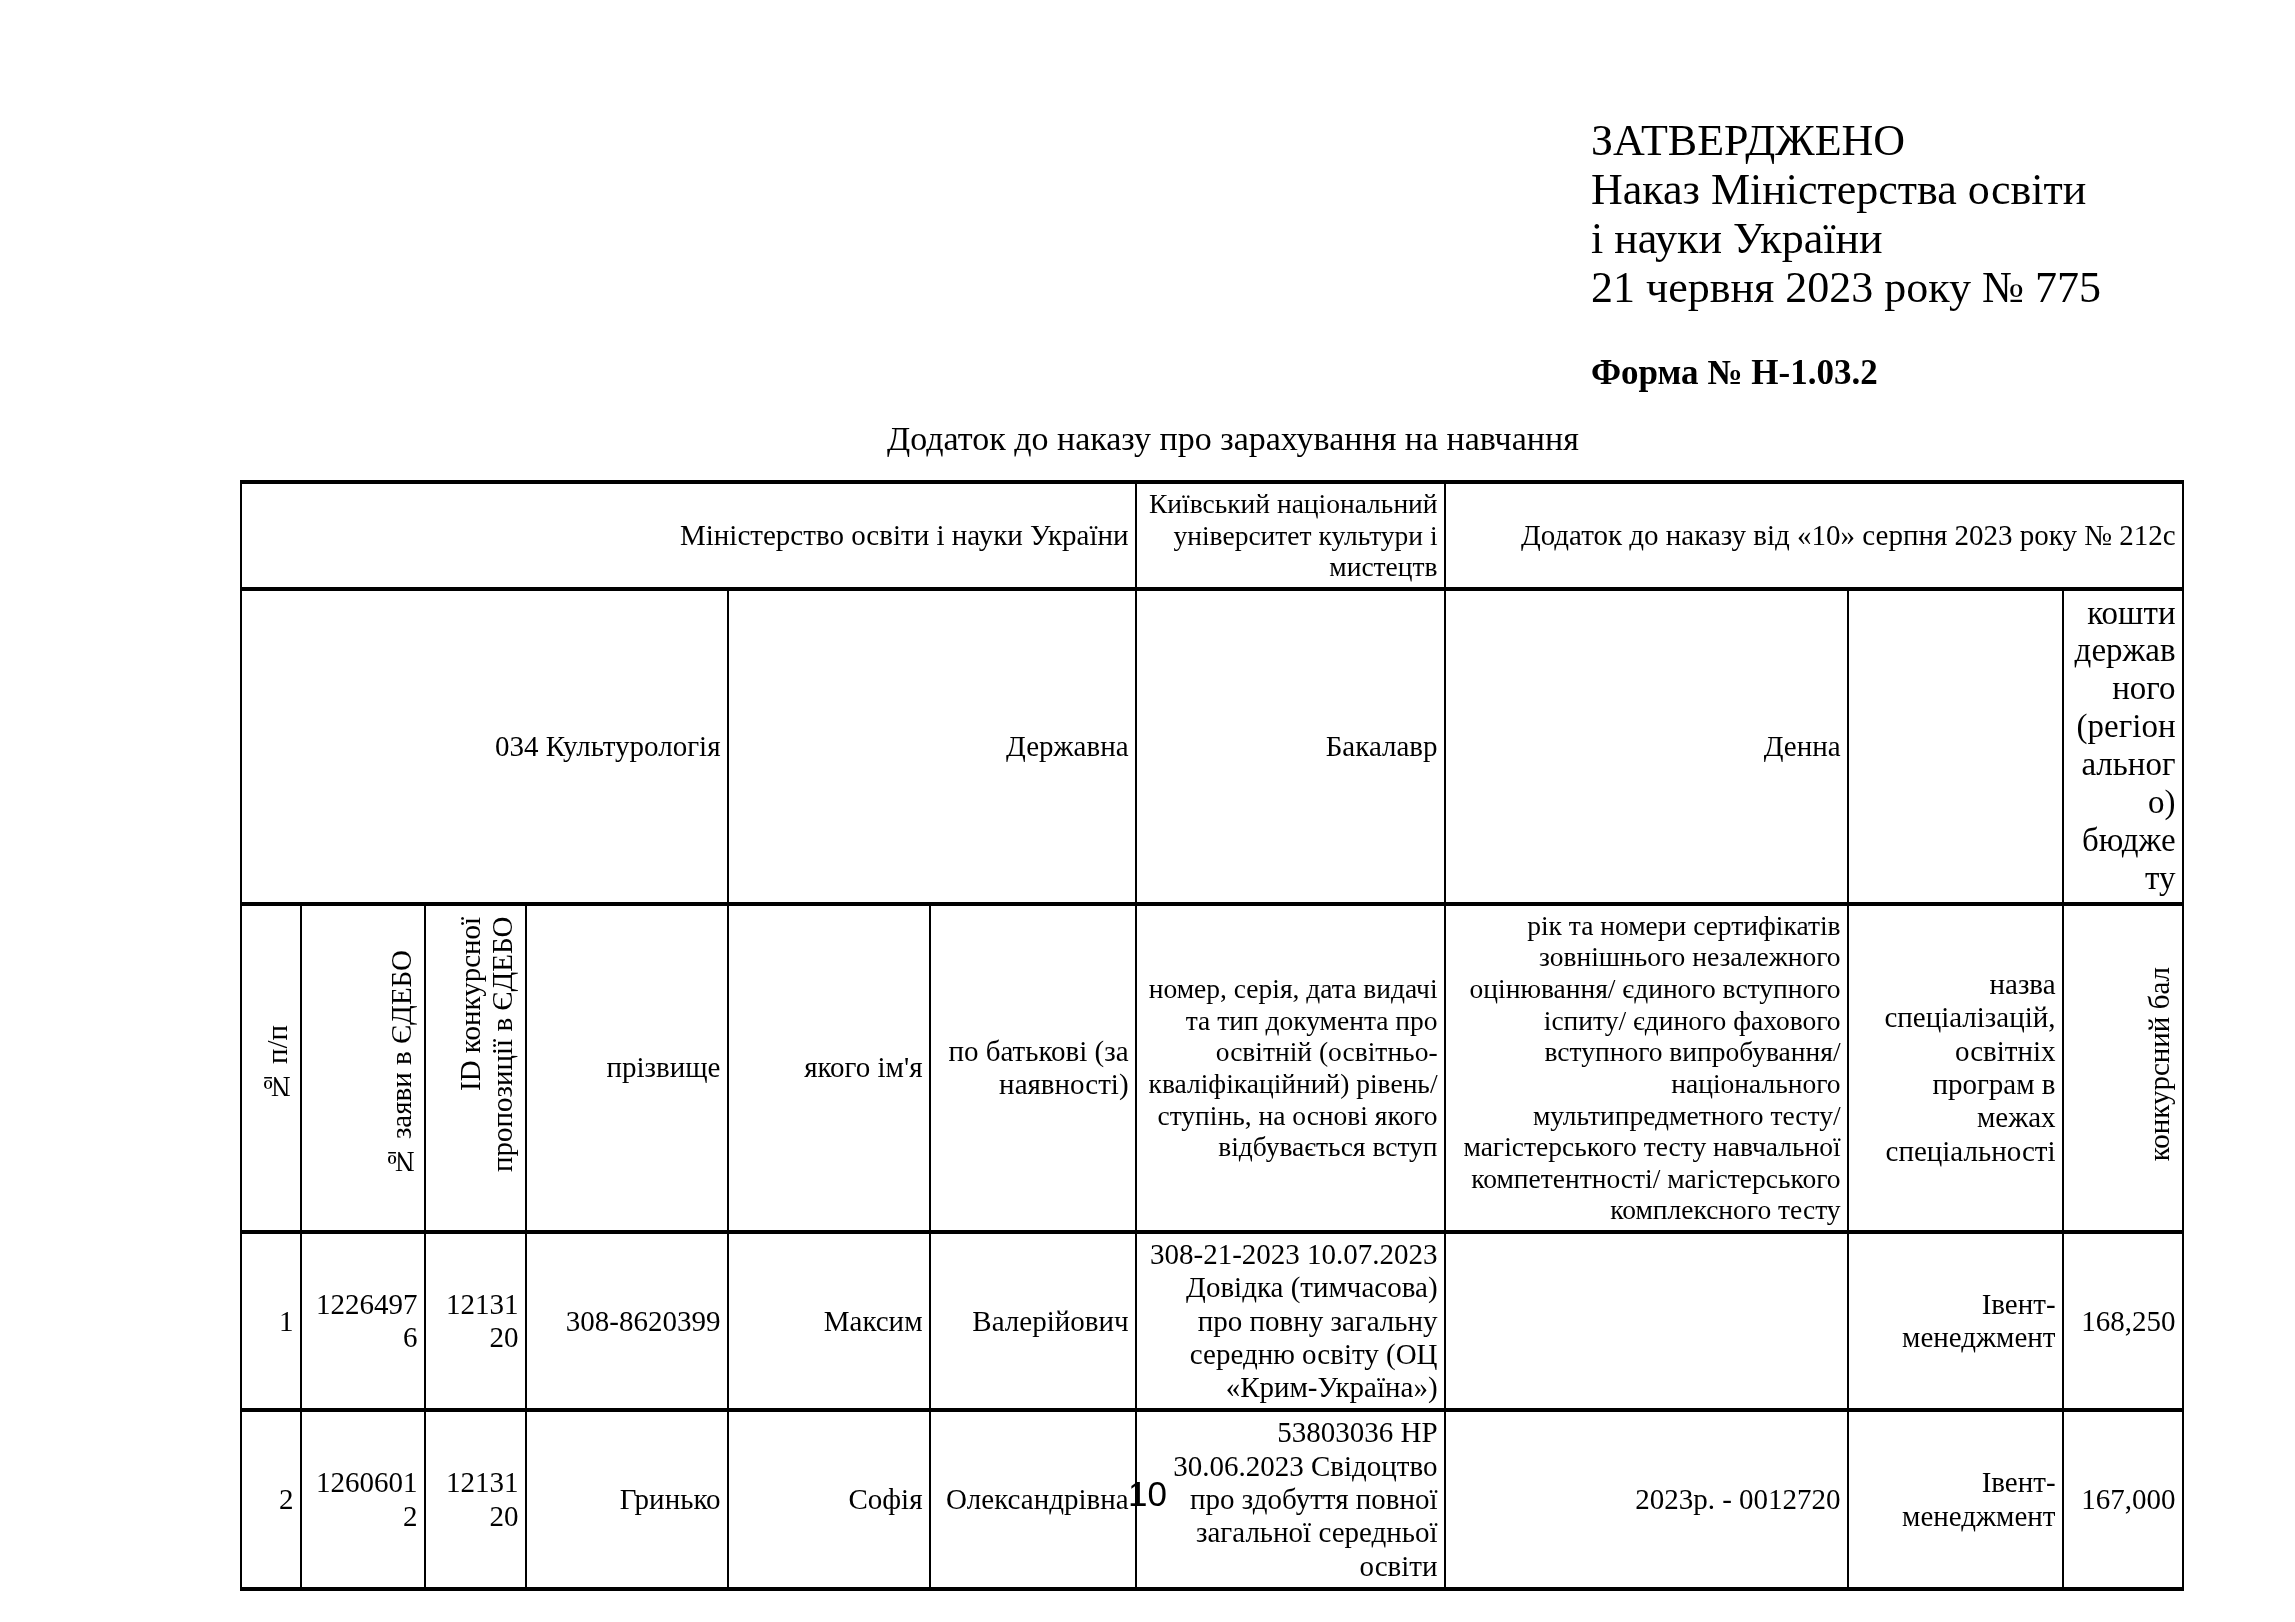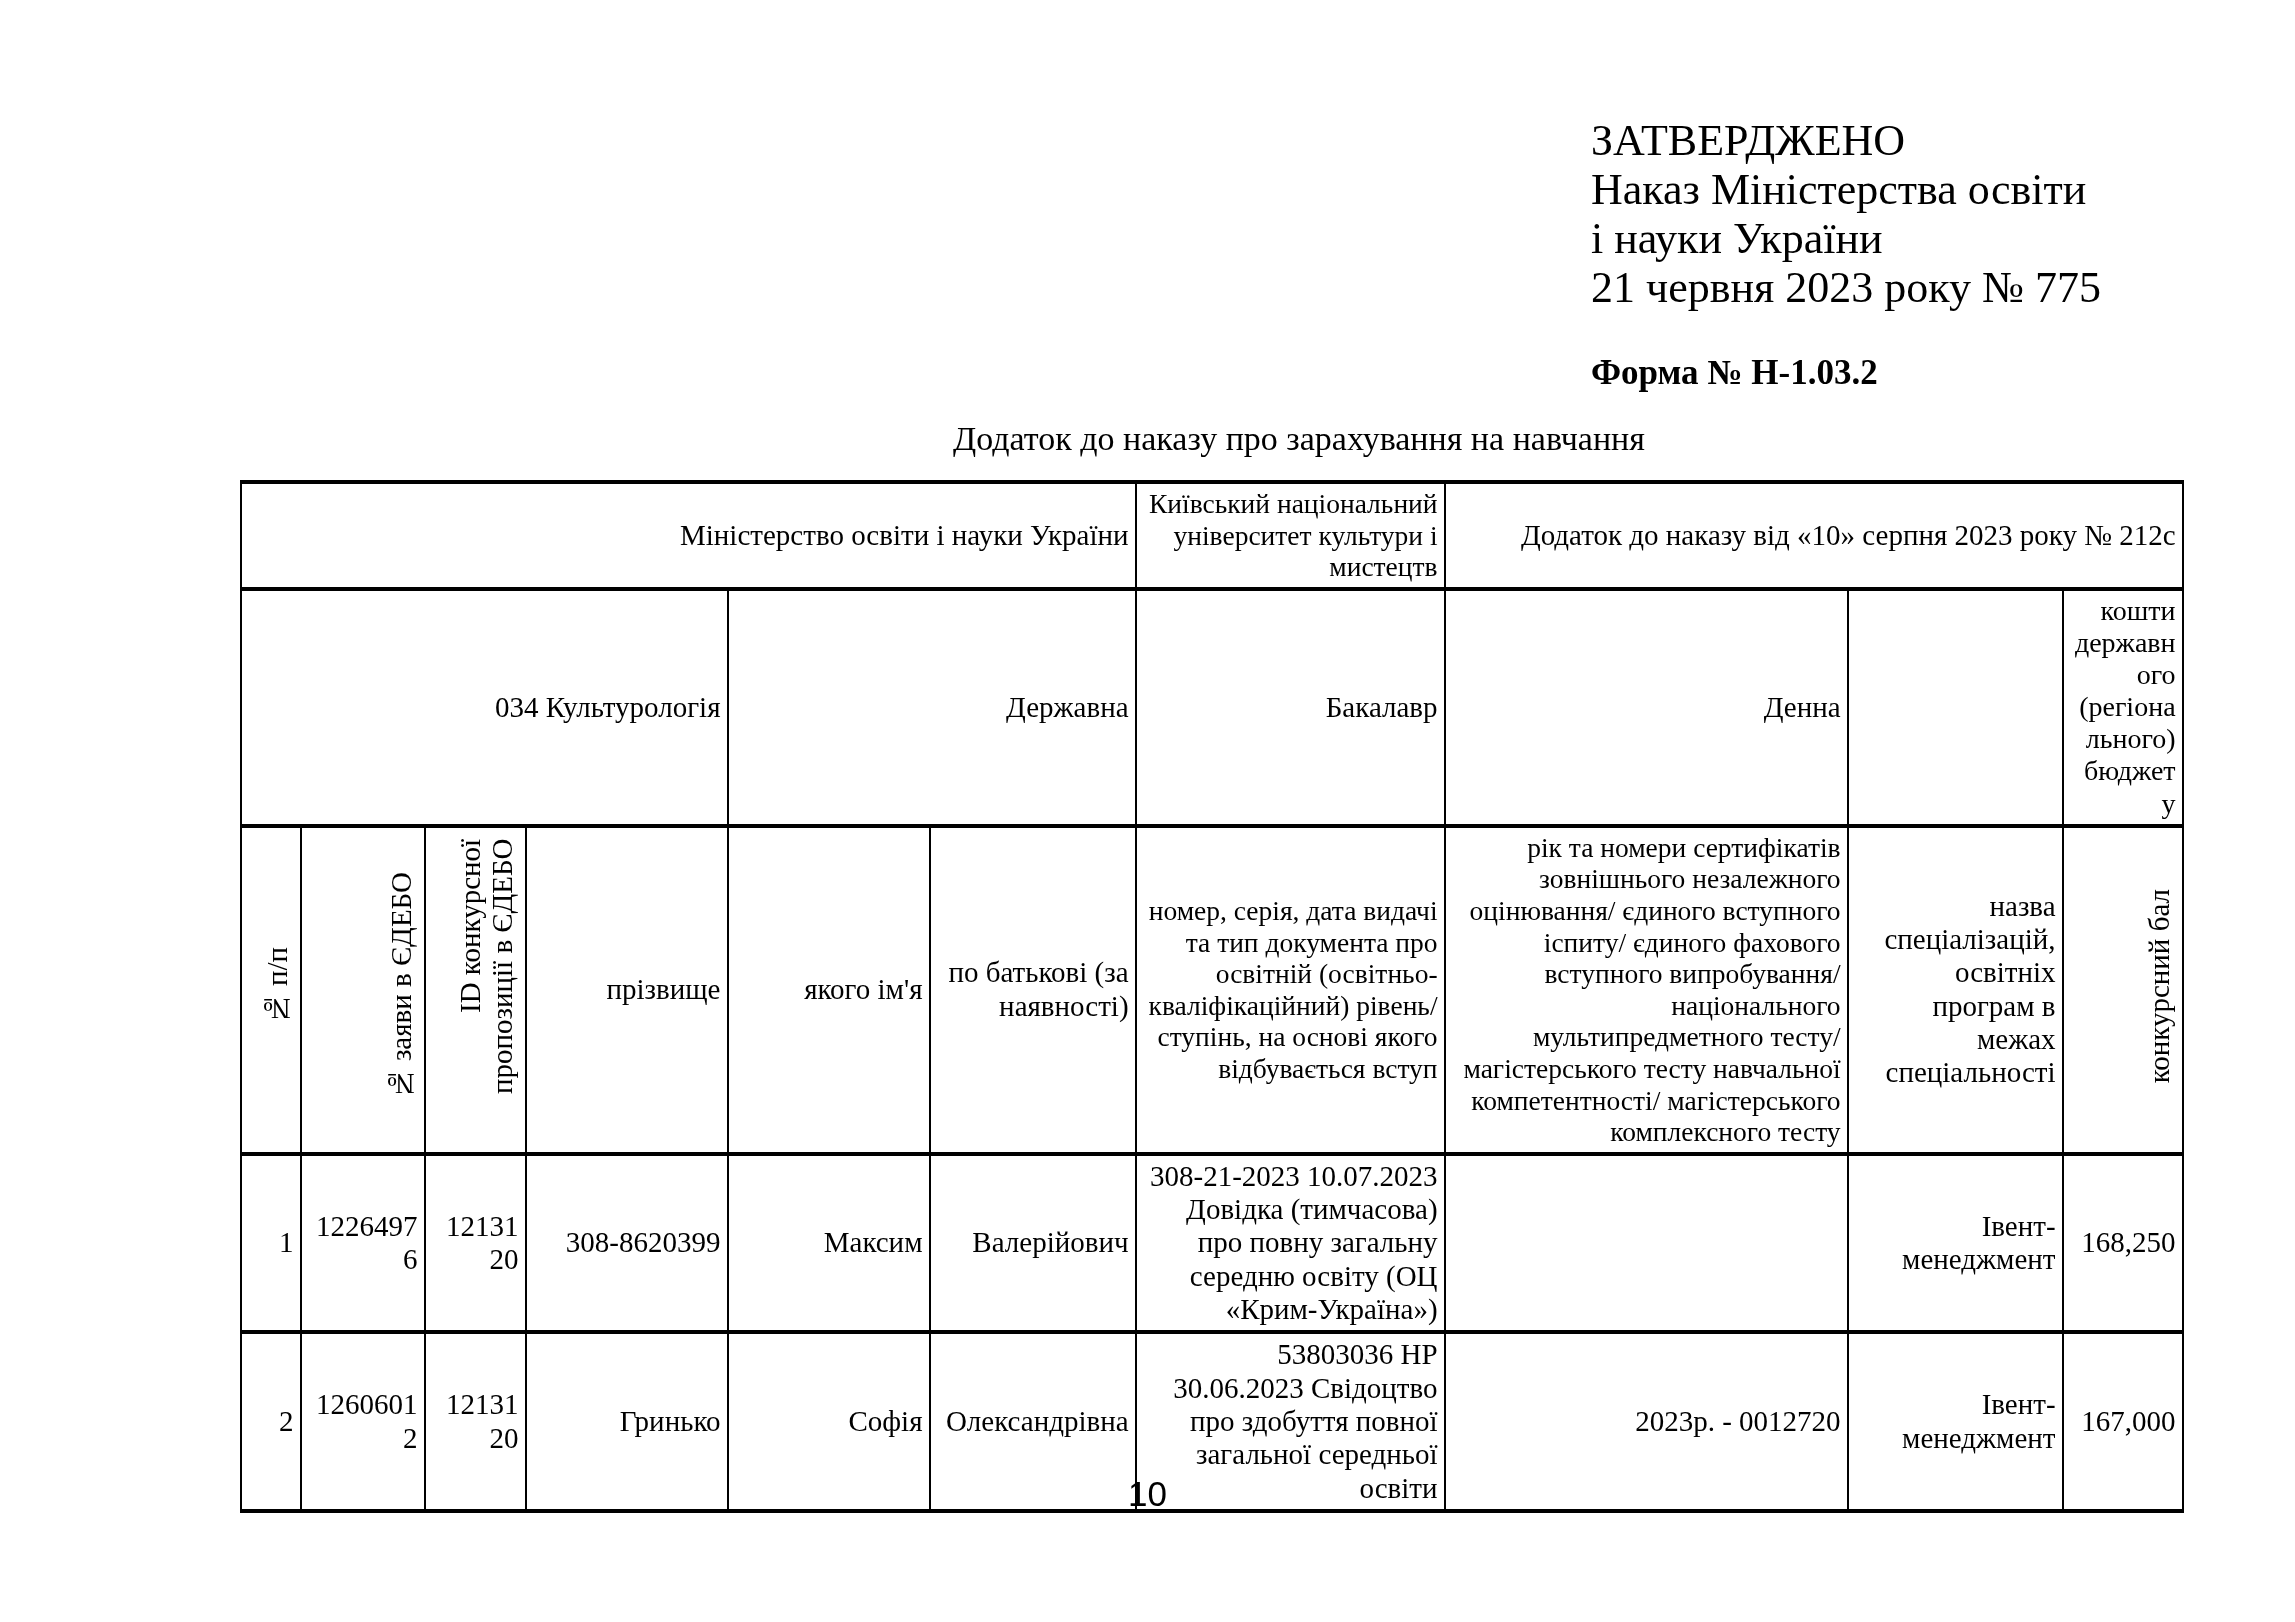--- a/index.html
+++ b/index.html
@@ -26,21 +26,20 @@
     left: 1591px;
     top: 353px;
     font-size: 35px;
     font-weight: bold;
   }
   .doc-title {
     position: absolute;
     left: 887px;
     top: 420px;
     width: 824px;
-    text-align: center;
     font-size: 34px;
   }
   table.enroll {
     position: absolute;
     left: 240px;
     top: 480px;
     width: 1940px;
     border-collapse: collapse;
     table-layout: fixed;
     font-size: 29px;
@@ -52,21 +51,21 @@
     padding: 3.9px 6.5px;
     vertical-align: middle;
     text-align: right;
     line-height: 1.15;
     overflow: hidden;
   }
   td.tl { vertical-align: top; text-align: left; padding: 5.2px 6.5px; }
   td.trr { vertical-align: top; text-align: right; padding: 5.2px 7.9px; }
   td.small { font-size: 27.5px; line-height: 1.12; }
   td.wrapnum { padding: 1.3px; overflow-wrap: break-word; }
-  td.funding { padding: 2.6px 1.3px; overflow-wrap: break-word; font-size: 28px; margin-left: 32px; }
+  td.funding { padding: 2.6px 1.3px; overflow-wrap: break-word; font-size: 33px; margin-left: 32px; }
   .vert {
     display: inline-block;
     writing-mode: vertical-rl;
     transform: rotate(180deg);
     max-height: 294px;
     line-height: 1.1;
   }
   .page-num {
     position: absolute;
     left: 0;

